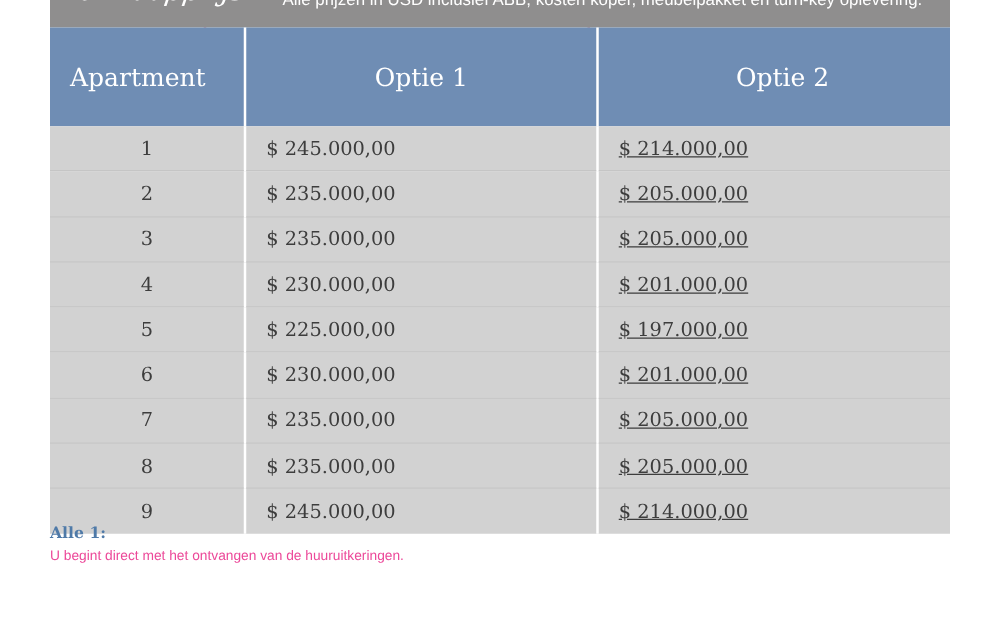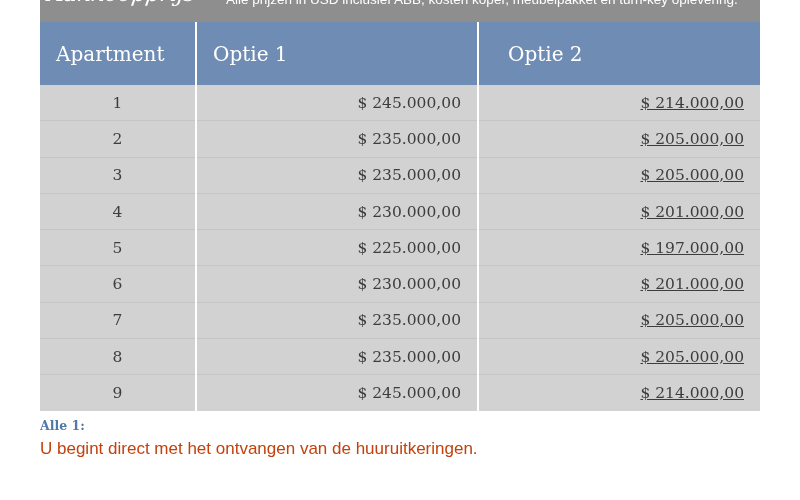--- a/index.html
+++ b/index.html
@@ -58,52 +58,51 @@
     border-collapse: collapse;
     width: 720px;
     table-layout: fixed;
   }
   table.pricing thead th {
     background: #6f8db4;
     color: #ffffff;
     font-family: "DejaVu Serif", serif;
     font-weight: normal;
     font-size: 20px;
-    height: 63px;
+    height: 79px;
     padding: 0 16px;
     vertical-align: middle;
     border-right: 2px solid #ffffff;
   }
   table.pricing thead th:last-child { border-right: none; padding-left: 29px; }
   th.col-apartment {
     text-align: left;
     width: 123px;
   }
   th.col-option {
-    text-align: left;
+    text-align: center;
   }
 
   table.pricing tbody td {
     background: #d2d2d2;
     color: #3d3d3d;
     font-family: "DejaVu Serif", serif;
     font-size: 15.5px;
     height: 35.3px;
     padding: 0 16px;
     vertical-align: middle;
     border-right: 2px solid #ffffff;
     border-bottom: 1px solid #c5c5c5;
   }
   table.pricing tbody td:last-child { border-right: none; text-decoration: underline; }
   table.pricing tbody tr:last-child td { border-bottom: none; }
   td.cell-apartment {
     text-align: center;
   }
   td.cell-price {
-    text-align: right;
   }
 
   
   .accent-line {
     position: absolute;
     top: 22px;
     width: 2px;
     height: 63px;
     background: #b06a7a;
   }
@@ -119,22 +118,22 @@
   }
   .note-title {
     font-family: "DejaVu Serif", serif;
     font-weight: bold;
     font-size: 12.5px;
     color: #4f7aa8;
     margin: 0 0 6px 0;
   }
   .note-body {
     font-family: "Liberation Sans", sans-serif;
-    font-size: 17px;
-    color: #c2410c;
+    font-size: 11px;
+    color: #ec4899;
     margin: 0 0 20px 0;
   }
   .note-title.second { margin-top: 0; }
 </style>
 </head>
 <body>
 
 <div class="banner">
   <div class="banner-script">Aankoopprijs</div>
   <div class="banner-sub">Alle prijzen in USD inclusief ABB, kosten koper, meubelpakket en turn-key oplevering.</div>

